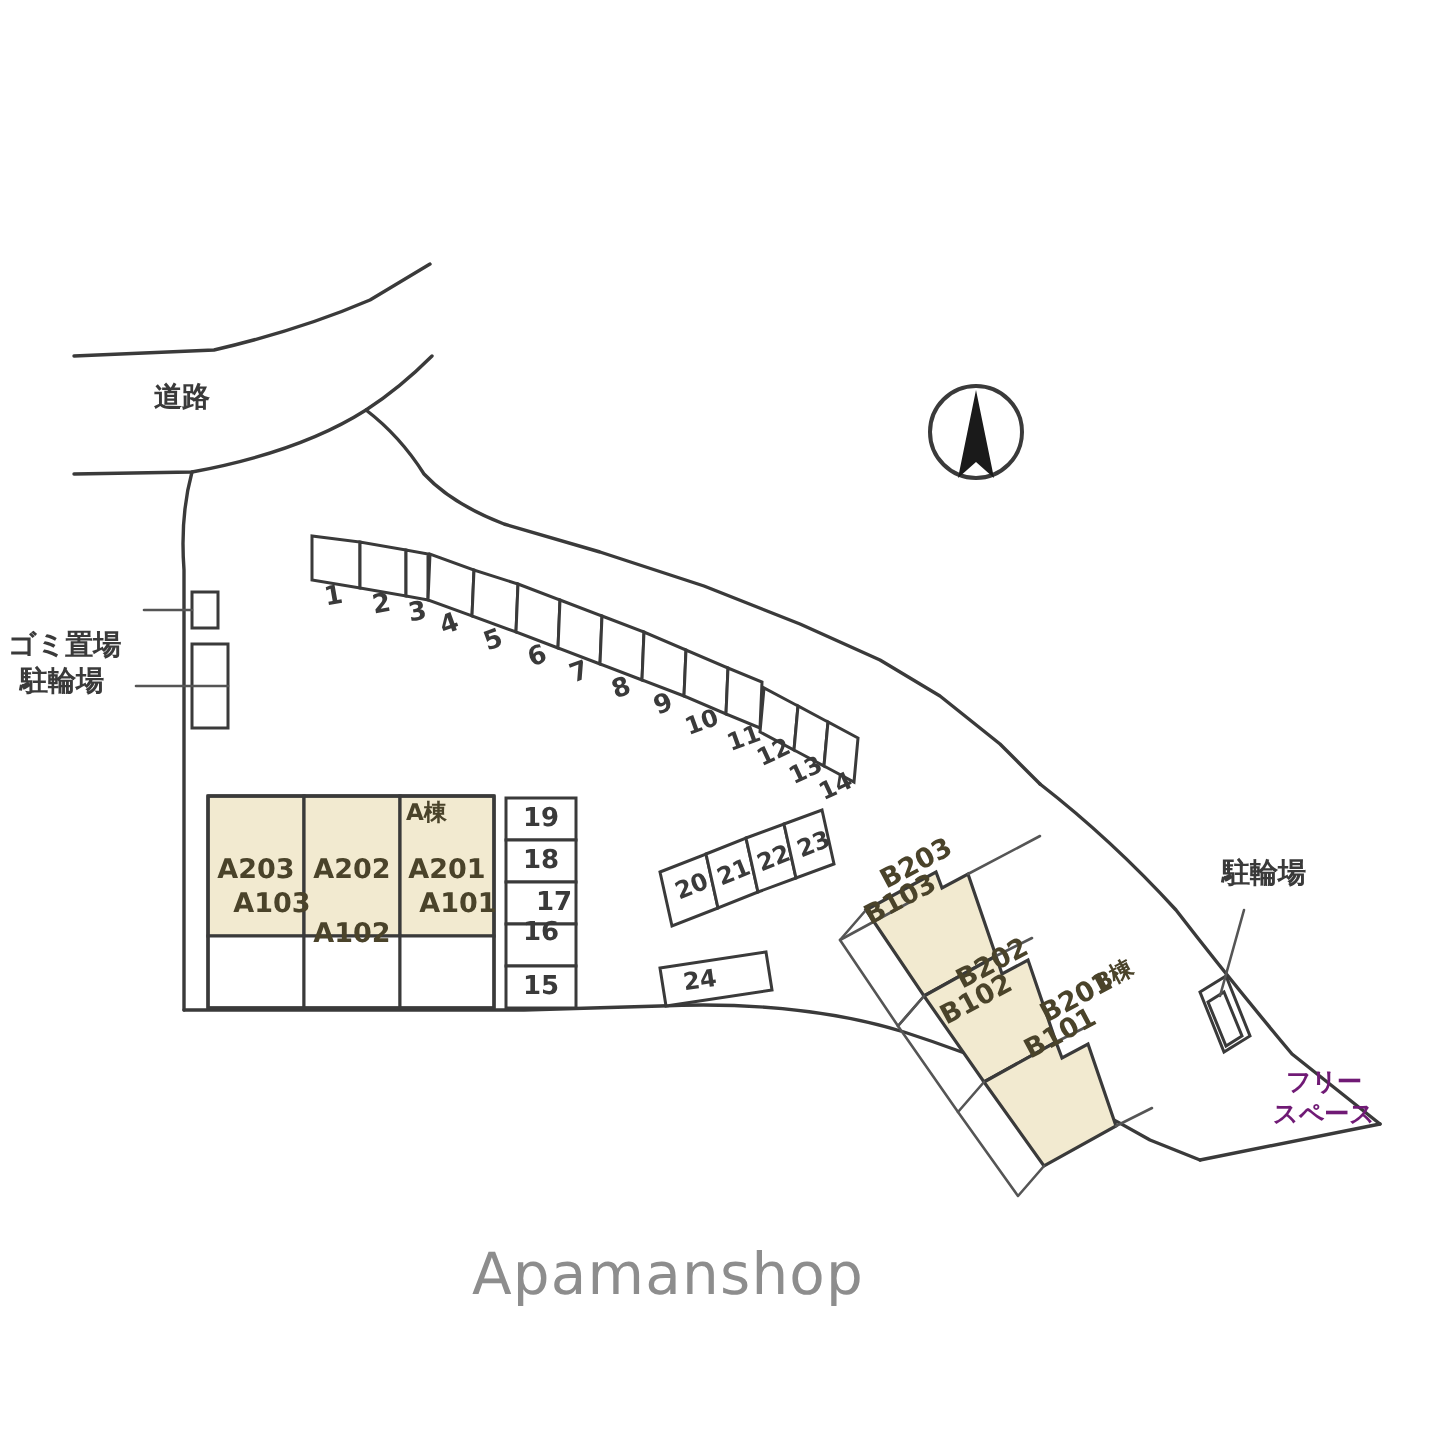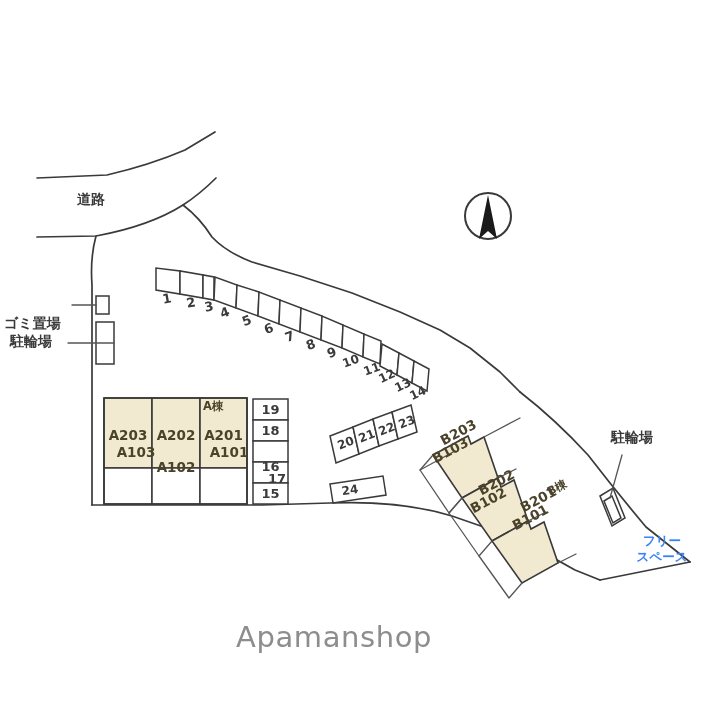--- a/index.html
+++ b/index.html
@@ -22,21 +22,21 @@
   .jp{font-size:14px;font-weight:700;color:#3a3a3a;}
   .unit{font-size:13.5px;font-weight:700;color:#4a432a;text-align:center;}
   .tou{font-size:11.5px;font-weight:700;color:#4a432a;}
   .stall{font-size:13px;font-weight:700;color:#3a3a3a;text-align:center;}
   .stall.sm{font-size:12px;}
   .wm{
     position:absolute;left:0;top:620px;width:668px;text-align:center;
     font-size:29px;color:#8d8d8d;font-weight:400;letter-spacing:.6px;
     font-family:"DejaVu Sans","Liberation Sans",sans-serif;
   }
-  .freesp{font-size:12.5px;font-weight:700;color:#3b82f6;text-align:center;line-height:1.25;}
+  .freesp{font-size:12.5px;font-weight:700;color:#701a75;text-align:center;line-height:1.25;}
 </style>
 </head>
 <body>
 
 <div id="stage">
 
   <svg id="plan" viewBox="0 0 720 720">
     <defs>
       <style>
         .ln{fill:none;stroke:#3a3a3a;stroke-width:1.7;stroke-linecap:round;stroke-linejoin:round;}
@@ -239,21 +239,21 @@
   <div class="lbl stall" style="left:301px;top:338px;width:20px;transform:rotate(-20deg);">8</div>
   <div class="lbl stall" style="left:322px;top:346px;width:20px;transform:rotate(-20deg);">9</div>
   <div class="lbl stall sm" style="left:340px;top:355px;width:22px;transform:rotate(-20deg);">10</div>
   <div class="lbl stall sm" style="left:361px;top:363px;width:22px;transform:rotate(-20deg);">11</div>
   <div class="lbl stall sm" style="left:376px;top:370px;width:22px;transform:rotate(-25deg);">12</div>
   <div class="lbl stall sm" style="left:392px;top:379px;width:22px;transform:rotate(-25deg);">13</div>
   <div class="lbl stall sm" style="left:407px;top:387px;width:22px;transform:rotate(-25deg);">14</div>
 
   <div class="lbl stall" style="left:253px;top:403px;width:35px;">19</div>
   <div class="lbl stall" style="left:253px;top:424px;width:35px;">18</div>
-  <div class="lbl stall" style="left:253px;top:472px;width:48px;">17</div>
+  <div class="lbl stall" style="left:253px;top:445px;width:48px;">17</div>
   <div class="lbl stall" style="left:253px;top:460px;width:35px;">16</div>
   <div class="lbl stall" style="left:253px;top:487px;width:35px;">15</div>
 
   <div class="lbl stall sm" style="left:335px;top:437px;width:22px;transform:rotate(-22deg);">20</div>
   <div class="lbl stall sm" style="left:356px;top:430px;width:22px;transform:rotate(-22deg);">21</div>
   <div class="lbl stall sm" style="left:376px;top:423px;width:22px;transform:rotate(-22deg);">22</div>
   <div class="lbl stall sm" style="left:396px;top:416px;width:22px;transform:rotate(-22deg);">23</div>
   <div class="lbl stall sm" style="left:338px;top:484px;width:24px;transform:rotate(-8deg);">24</div>
 
   <div class="wm">Apamanshop</div>

